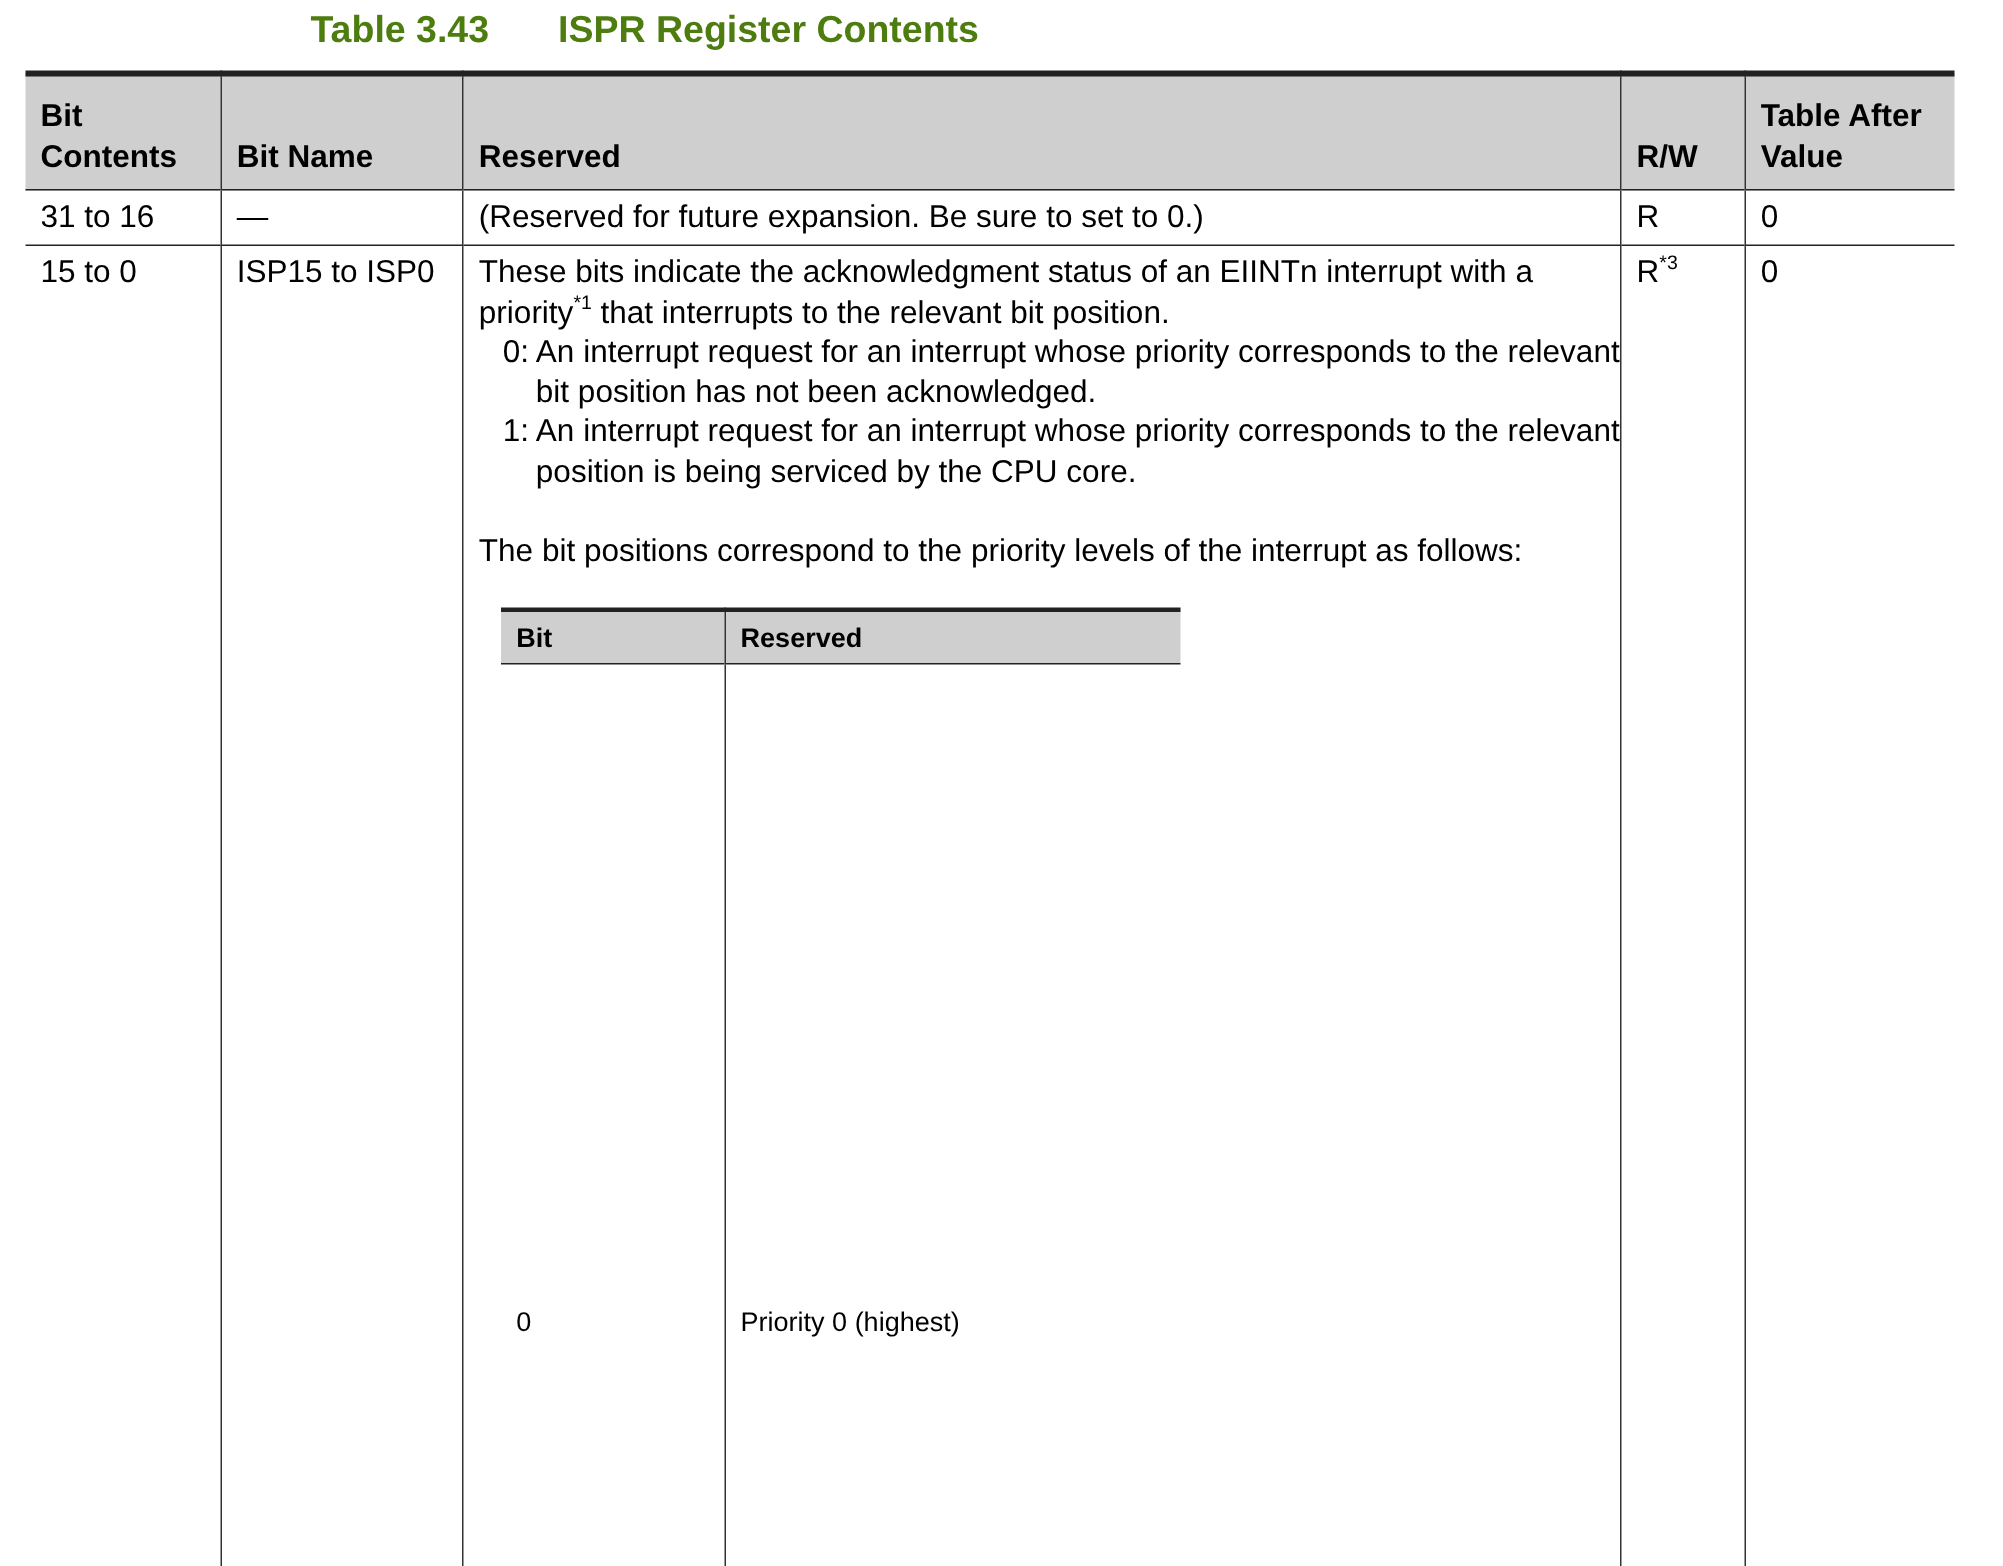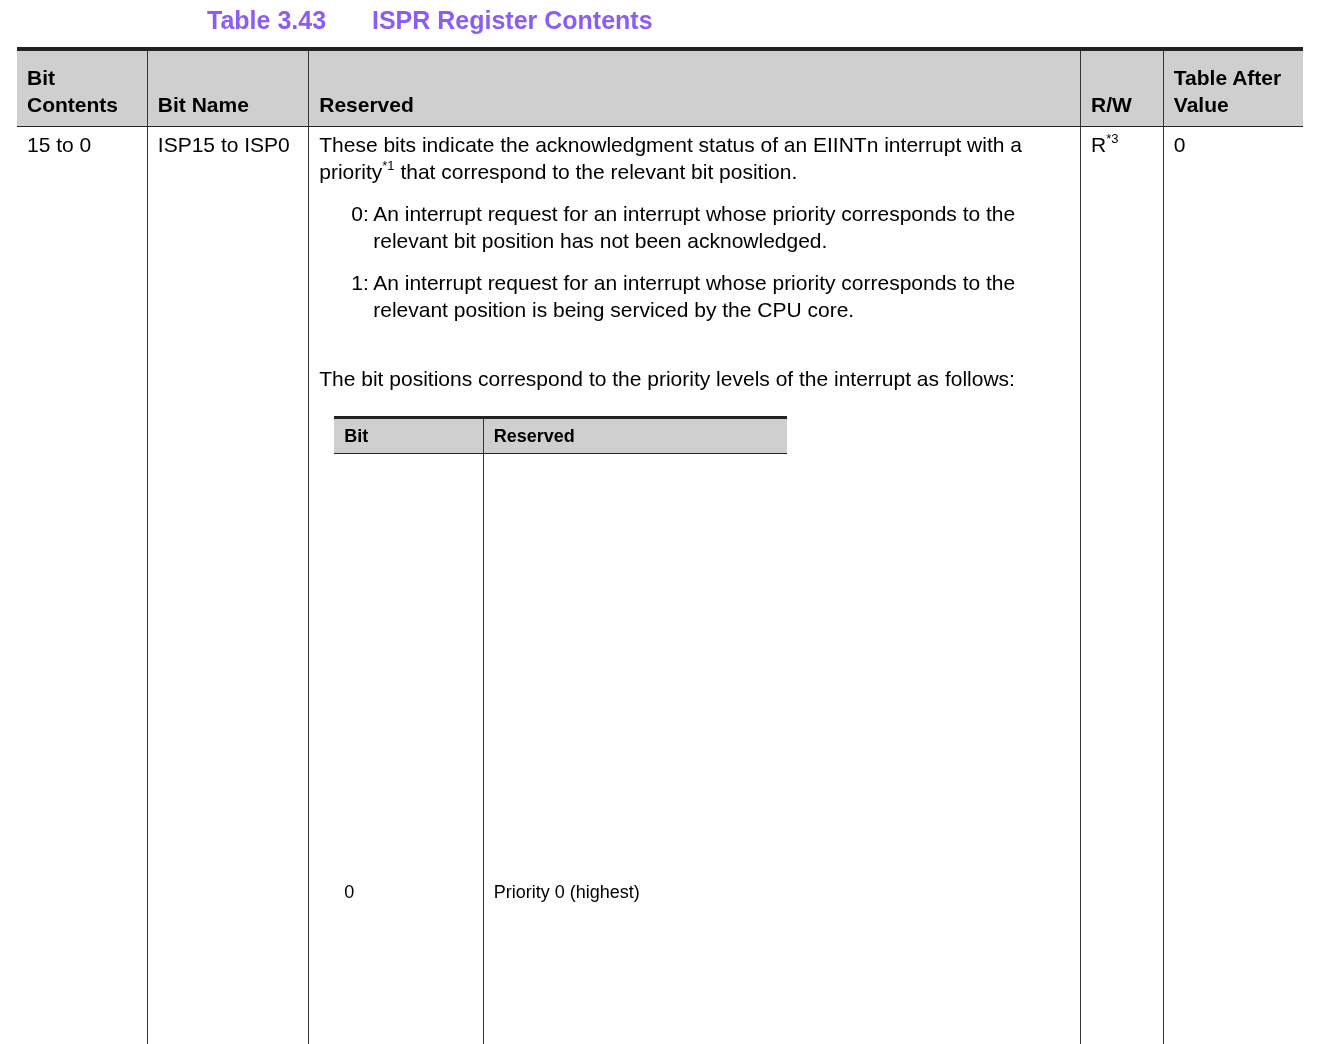--- a/index.html
+++ b/index.html
@@ -2,21 +2,21 @@
 <html><head>
 <meta charset="utf-8">
 <style>
   html, body { margin: 0; padding: 0; background: #ffffff; }
   body {
     width: 1335px; height: 1044px; position: relative; overflow: hidden;
     font-family: "Liberation Sans", sans-serif; color: #000;
   }
   .caption {
     position: absolute; top: 6px; left: 207px;
-    font-size: 25px; font-weight: bold; color: #8b5cf6;
+    font-size: 25px; font-weight: bold; color: #4d7c0f;
     letter-spacing: 0px;
   }
   .caption .num { display: inline-block; width: 165px; }
   .tbl {
     position: absolute; left: 17px; top: 47px; width: 1286px;
     border-collapse: collapse; table-layout: fixed;
   }
   .tbl th, .tbl td {
     border-left: 1.5px solid #333; border-right: 1.5px solid #333;
     vertical-align: top; padding: 0 0 0 10px; font-size: 21px; line-height: 26.5px;
@@ -32,21 +32,21 @@
   .tbl tbody tr.r1 td { height: 37px; padding-top: 5px; box-sizing: border-box; }
   .tbl tbody tr.r2 { border-bottom: 2.5px solid #222; }
   .tbl tbody tr.r2 td { padding-top: 5px; height: 872px; box-sizing: border-box; }
   .col1 { width: 126px; }
   .col2 { width: 156px; }
   .col3 { width: 746px; }
   .col4 { width: 80px; }
   .col5 { width: 135px; }
   sup { font-size: 13px; line-height: 0; vertical-align: super; position: relative; top: -1px; }
   .p { margin: 0; }
-  .item { padding-left: 38px; text-indent: -22px; margin: 16px; }
+  .item { padding-left: 38px; text-indent: -22px; margin: 0; }
   .item .k { display: inline-block; width: 22px; text-indent: 0; }
   .gap { height: 27px; }
   .inner {
     margin: 23px 0 0 15px; border-collapse: collapse; width: 453px; table-layout: fixed;
   }
   .inner th, .inner td {
     font-size: 18px; line-height: 20px; padding: 0 0 0 10px; text-align: left;
     height: 36px; vertical-align: middle; box-sizing: border-box;
   }
   .inner thead tr { background: #cfcfcf; border-top: 3.5px solid #222; border-bottom: 1.5px solid #222; }
@@ -72,25 +72,32 @@
   <thead>
     <tr>
       <th><span>Bit</span><br><span>Contents</span></th>
       <th>Bit Name</th>
       <th>Reserved</th>
       <th>R/W</th>
       <th><span>Table After</span><br><span>Value</span></th>
     </tr>
   </thead>
   <tbody>
+    <tr class="r1">
+      <td>31 to 16</td>
+      <td>—</td>
+      <td>(Reserved for future expansion. Be sure to set to 0.)</td>
+      <td>R</td>
+      <td>0</td>
+    </tr>
     <tr class="r2">
       <td>15 to 0</td>
       <td>ISP15 to ISP0</td>
       <td>
-        <p class="p"><span>These bits indicate the acknowledgment status of an EIINTn interrupt with a priority</span><sup>*1</sup><span> that correspond to the relevant bit position.</span></p>
+        <p class="p"><span>These bits indicate the acknowledgment status of an EIINTn interrupt with a priority</span><sup>*1</sup><span> that interrupts to the relevant bit position.</span></p>
         <p class="item"><span class="k">0:</span><span>An interrupt request for an interrupt whose priority corresponds to the relevant bit position has not been acknowledged.</span></p>
         <p class="item"><span class="k">1:</span><span>An interrupt request for an interrupt whose priority corresponds to the relevant position is being serviced by the CPU core.</span></p>
         <div class="gap"></div>
         <p class="p">The bit positions correspond to the priority levels of the interrupt as follows:</p>
 
         <table class="inner">
           <thead>
             <tr>
               <th class="c1">Bit</th>
               <th>Reserved</th>

